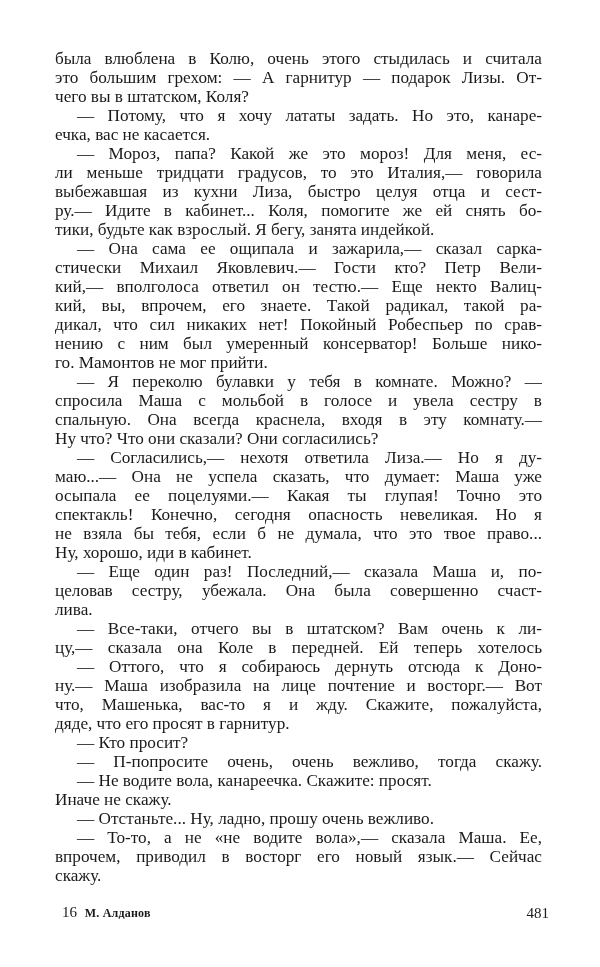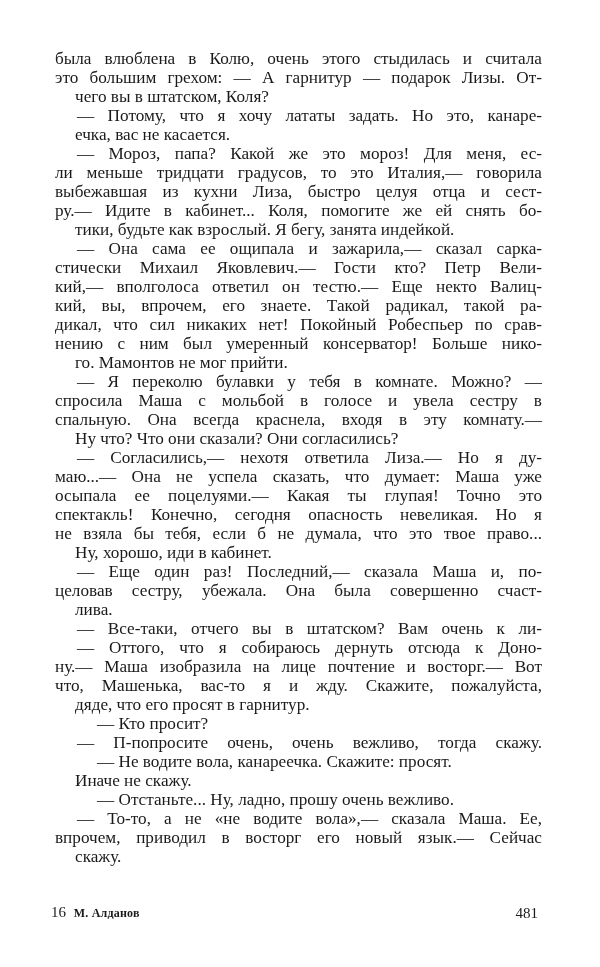--- a/index.html
+++ b/index.html
@@ -33,28 +33,27 @@
       height: 19px;
       line-height: 19px;
       font-size: 17.2px;
       white-space: nowrap;
       text-align: justify;
       text-align-last: justify;
       overflow: visible;
     }
     .line.last {
       text-align-last: left;
-      margin-left: 20px;
     }
     .line.indent {
       padding-left: 22px;
     }
     .footer {
       position: absolute;
-      left: 51px;
+      left: 62px;
       top: 902px;
       width: 487px;
       height: 20px;
     }
     .signature {
       position: absolute;
       left: 0;
       top: 0;
       font-size: 15px;
       line-height: 20px;
@@ -107,20 +106,21 @@
       <span class="line indent">— Согласились,— нехотя ответила Лиза.— Но я ду-</span>
       <span class="line">маю...— Она не успела сказать, что думает: Маша уже</span>
       <span class="line">осыпала ее поцелуями.— Какая ты глупая! Точно это</span>
       <span class="line">спектакль! Конечно, сегодня опасность невеликая. Но я</span>
       <span class="line">не взяла бы тебя, если б не думала, что это твое право...</span>
       <span class="line last">Ну, хорошо, иди в кабинет.</span>
       <span class="line indent">— Еще один раз! Последний,— сказала Маша и, по-</span>
       <span class="line">целовав сестру, убежала. Она была совершенно счаст-</span>
       <span class="line last">лива.</span>
       <span class="line indent">— Все-таки, отчего вы в штатском? Вам очень к ли-</span>
+      <span class="line">цу,— сказала она Коле в передней. Ей теперь хотелось</span>
       <span class="line indent">— Оттого, что я собираюсь дернуть отсюда к Доно-</span>
       <span class="line">ну.— Маша изобразила на лице почтение и восторг.— Вот</span>
       <span class="line">что, Машенька, вас-то я и жду. Скажите, пожалуйста,</span>
       <span class="line last">дяде, что его просят в гарнитур.</span>
       <span class="line indent last">— Кто просит?</span>
       <span class="line indent">— П-попросите очень, очень вежливо, тогда скажу.</span>
       <span class="line indent last">— Не водите вола, канареечка. Скажите: просят.</span>
       <span class="line last">Иначе не скажу.</span>
       <span class="line indent last">— Отстаньте... Ну, ладно, прошу очень вежливо.</span>
       <span class="line indent">— То-то, а не «не водите вола»,— сказала Маша. Ее,</span>

